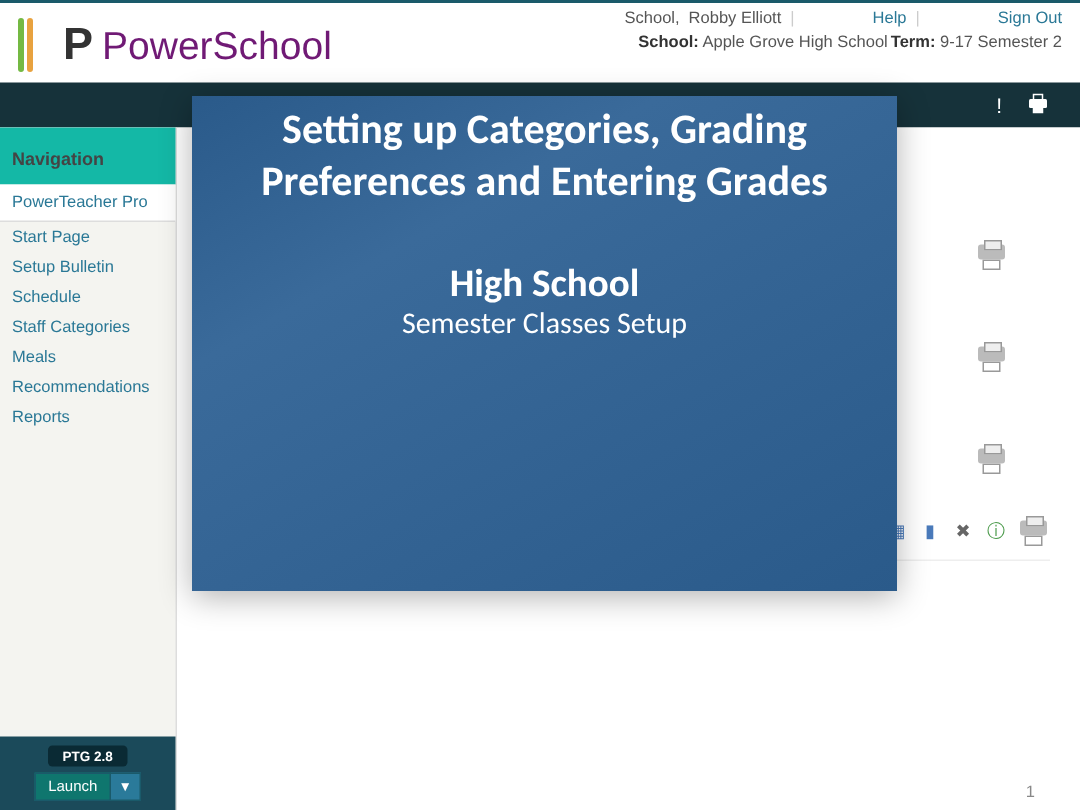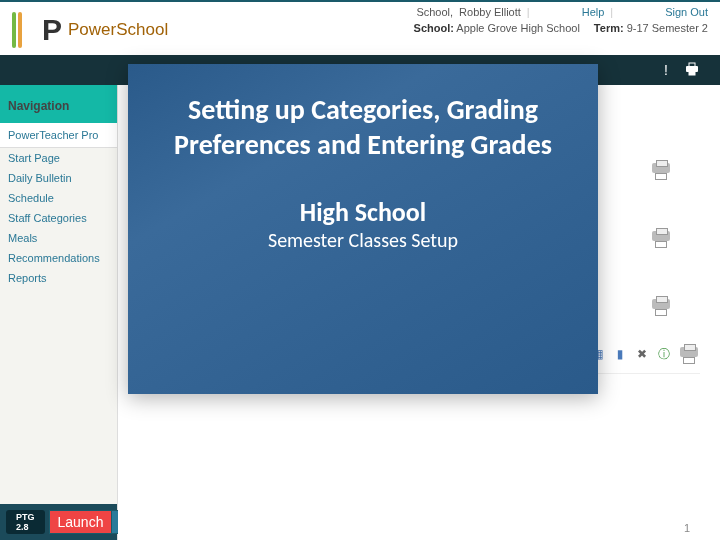--- a/index.html
+++ b/index.html
@@ -5,61 +5,61 @@
 * { margin: 0; padding: 0; box-sizing: border-box; }
 body { font-family: Arial, sans-serif; width: 720px; height: 540px; overflow: hidden; background: #fff; position: relative; }
 
 .topbar { height: 55px; border-top: 2px solid #1a5a6a; background: #fff; display: flex; align-items: flex-start; padding: 4px 12px 0 12px; }
 .logo-wrap { display: flex; align-items: center; gap: 6px; margin-top: 6px; }
 .logo-mark { width: 26px; height: 36px; display: flex; gap: 2px; }
 .logo-bar { width: 4px; background: #74b943; }
 .logo-bar.b1 { height: 36px; border-radius: 2px; }
 .logo-bar.b2 { height: 36px; border-radius: 2px; background: #e8a23f; }
 .logo-p { font-size: 30px; font-weight: bold; color: #333; margin-left: -2px; }
-.logo-text { font-size: 17px; color: #a16207; font-weight: 400; }
+.logo-text { font-size: 26px; color: #701a75; font-weight: 400; }
 
 .topright { margin-left: auto; display: flex; flex-direction: column; align-items: flex-end; gap: 4px; font-size: 11px; color: #555; }
 .topright .row1 { display: flex; gap: 6px; align-items: center; }
 .topright .row1 .link { color: #2a7896; padding-left: 46px; }
 .topright .row1 .sep { color: #ccc; }
-.topright .row2 { display: flex; gap: 14px; align-items: center; }
+.topright .row2 { display: flex; gap: 2px; align-items: center; }
 .topright .row2 .label { font-weight: bold; color: #333; }
 .topright .row2 .val { color: #555; }
 
 .bluebar { height: 30px; background: #16323a; display: flex; align-items: center; justify-content: flex-end; padding: 0 20px; gap: 16px; }
 .bluebar .icon { color: #fff; font-size: 14px; }
 
 .main { display: flex; height: calc(540px - 55px - 30px); }
 
 .sidebar { width: 118px; background: #f4f4f0; border-right: 1px solid #ddd; display: flex; flex-direction: column; }
 .nav-header { font-size: 12px; font-weight: bold; color: #444; padding: 14px 8px 10px 8px; background: #14b8a6; }
 .nav-item { font-size: 11px; color: #2a7896; padding: 4px 8px; cursor: pointer; }
 .nav-item.first { background: #fff; border-bottom: 1px solid #ddd; padding: 6px 8px; }
 
-.ptg-box { margin-top: auto; background: #1b4a5a; padding: 6px; display: flex; flex-direction: row; align-items: center; gap: 4px; }
+.ptg-box { margin-top: auto; background: #1b4a5a; padding: 6px; display: flex; flex-direction: column; align-items: center; gap: 4px; }
 .ptg-badge { background: #0a2a34; color: #fff; font-size: 9px; padding: 2px 10px; border-radius: 3px; font-weight: bold; }
 .launch-row { display: flex; gap: 0; }
-.launch-btn { background: #ef4444; color: #fff; font-size: 14px; padding: 3px 8px; border: 1px solid #1a5a6a; cursor: pointer; }
+.launch-btn { background: #0f766e; color: #fff; font-size: 10px; padding: 3px 8px; border: 1px solid #1a5a6a; cursor: pointer; }
 .launch-caret { background: #2a7a9a; color: #fff; font-size: 9px; padding: 3px 5px; border: 1px solid #1a5a6a; border-left: none; cursor: pointer; }
 
 .content { flex: 1; background: #fff; position: relative; padding: 10px 20px; }
 
 .class-row { display: flex; align-items: center; gap: 18px; padding: 6px 0; border-bottom: 1px solid #eee; }
 .class-period { font-size: 12px; color: #333; width: 50px; text-align: right; }
 .class-info { flex: 1; }
 .class-name { font-size: 12px; font-weight: bold; color: #666; }
 .class-link { font-size: 11px; font-weight: bold; color: #2a7896; }
 .class-icons { display: flex; gap: 6px; align-items: center; }
 .mini-icon { width: 16px; height: 16px; display: flex; align-items: center; justify-content: center; font-size: 12px; }
 .printer { width: 22px; height: 20px; position: relative; }
 .printer::before { content: ""; position: absolute; top: 3px; left: 2px; width: 18px; height: 10px; background: #bbb; border-radius: 2px; }
 .printer::after { content: ""; position: absolute; top: 0; left: 6px; width: 10px; height: 5px; background: #eee; border: 1px solid #999; }
 .printer .slot { position: absolute; bottom: 0; left: 5px; width: 12px; height: 7px; background: #fff; border: 1px solid #999; }
 
-.overlay { position: absolute; left: 128px; top: 64px; width: 470px; height: 330px; background: linear-gradient(150deg, #2a5a8a 0%, #3a6a9a 30%, #2a5a8a 100%); z-index: 100; padding: 28px; color: #fff; text-align: center; box-shadow: 0 4px 20px rgba(0,0,0,0.3); }
+.overlay { position: absolute; left: 128px; top: 64px; width: 470px; height: 330px; background: linear-gradient(150deg, #2a5a8a 0%, #3a6a9a 30%, #2a5a8a 100%); z-index: 100; padding: 4px; color: #fff; text-align: center; box-shadow: 0 4px 20px rgba(0,0,0,0.3); }
 .overlay .title { font-size: 28px; font-weight: bold; line-height: 1.25; font-family: Calibri, Arial, sans-serif; }
 .overlay .sub1 { font-size: 26px; font-weight: bold; margin-top: 34px; font-family: Calibri, Arial, sans-serif; }
 .overlay .sub2 { font-size: 20px; font-weight: 400; font-family: Calibri, Arial, sans-serif; }
 
 .pagenum { position: absolute; bottom: 6px; right: 30px; font-size: 11px; color: #888; z-index: 200; }
 
 .chair { color: #b8743a; }
 .grid { color: #4a7aba; }
 .chart { color: #4a7aba; }
 .tools { color: #666; }
@@ -103,21 +103,21 @@
         <rect x="5" y="9" width="6" height="4" fill="#fff" stroke="#fff"></rect>
       </svg>
   </span>
 </div>
 
 <div class="main">
   <div class="sidebar">
     <div class="nav-header">Navigation</div>
     <div class="nav-item first">PowerTeacher Pro</div>
     <div class="nav-item">Start Page</div>
-    <div class="nav-item">Daily Bulletin</div>
+    <div class="nav-item">Setup Bulletin</div>
     <div class="nav-item">Schedule</div>
     <div class="nav-item">Staff Categories</div>
     <div class="nav-item">Meals</div>
     <div class="nav-item">Recommendations</div>
     <div class="nav-item">Reports</div>
     <div class="ptg-box">
       <div class="ptg-badge">PTG 2.8</div>
       <div class="launch-row">
         <div class="launch-btn">Launch</div>
         <div class="launch-caret">▼</div>

